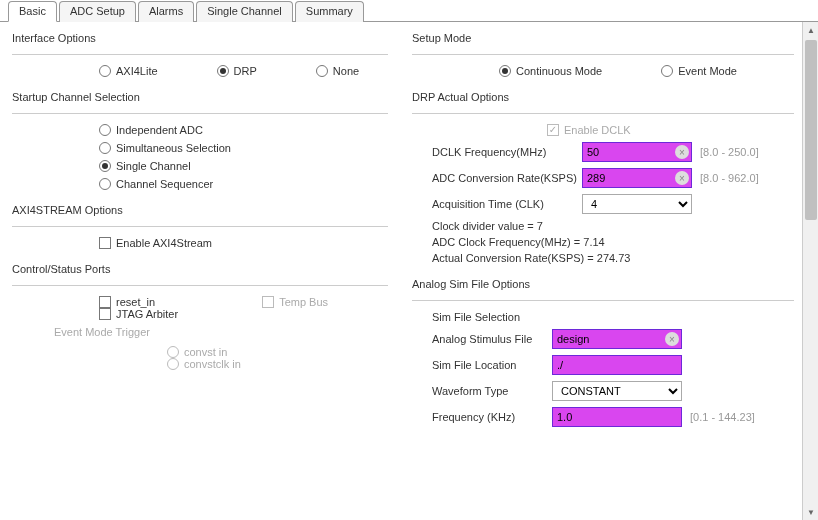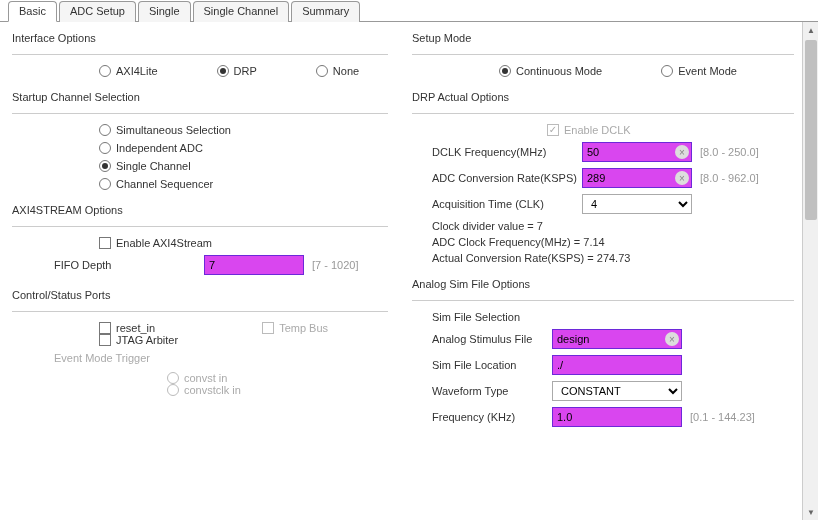--- a/index.html
+++ b/index.html
@@ -192,21 +192,21 @@
   font-size: 11px;
   margin-bottom: 8px;
 }
 </style>
 </head>
 <body>
 
 <div class="tabs">
   <div class="tab active">Basic</div>
   <div class="tab">ADC Setup</div>
-  <div class="tab">Single</div>
+  <div class="tab">Alarms</div>
   <div class="tab">Single Channel</div>
   <div class="tab">Summary</div>
 </div>
 
 <div class="panel">
 
   <div class="col left">
 
     <div class="section">
       <div class="section-title">Interface Options</div>
@@ -227,27 +227,27 @@
       </div>
     </div>
 
     <div class="section">
       <div class="section-title">Startup Channel Selection</div>
       <div class="divider"></div>
       <div class="indent">
         <div class="row">
             <span class="radio">
               <span class="radio-dot"></span>
+              <span>Independent ADC</span>
+            </span>
+          </div>
+        <div class="row">
+            <span class="radio">
+              <span class="radio-dot"></span>
               <span>Simultaneous Selection</span>
-            </span>
-          </div>
-        <div class="row">
-            <span class="radio">
-              <span class="radio-dot"></span>
-              <span>Independent ADC</span>
             </span>
           </div>
         <div class="row">
             <span class="radio selected">
               <span class="radio-dot"></span>
               <span>Single Channel</span>
             </span>
           </div>
         <div class="row">
             <span class="radio">
@@ -261,25 +261,20 @@
     <div class="section">
       <div class="section-title">AXI4STREAM Options</div>
       <div class="divider"></div>
       <div class="indent">
         <div class="row">
             <span class="checkbox">
               <span class="check-box"></span>
               <span>Enable AXI4Stream</span>
             </span>
           </div>
-        <div class="field-row">
-          <span class="field-label">FIFO Depth</span>
-          <input type="text" class="w100" value="7" style="">
-          <span class="range-hint">[7 - 1020]</span>
-        </div>
       </div>
     </div>
 
     <div class="section">
       <div class="section-title">Control/Status Ports</div>
       <div class="divider"></div>
       <div class="indent">
         <div class="row">
           <span class="checkbox">
               <span class="check-box"></span>

